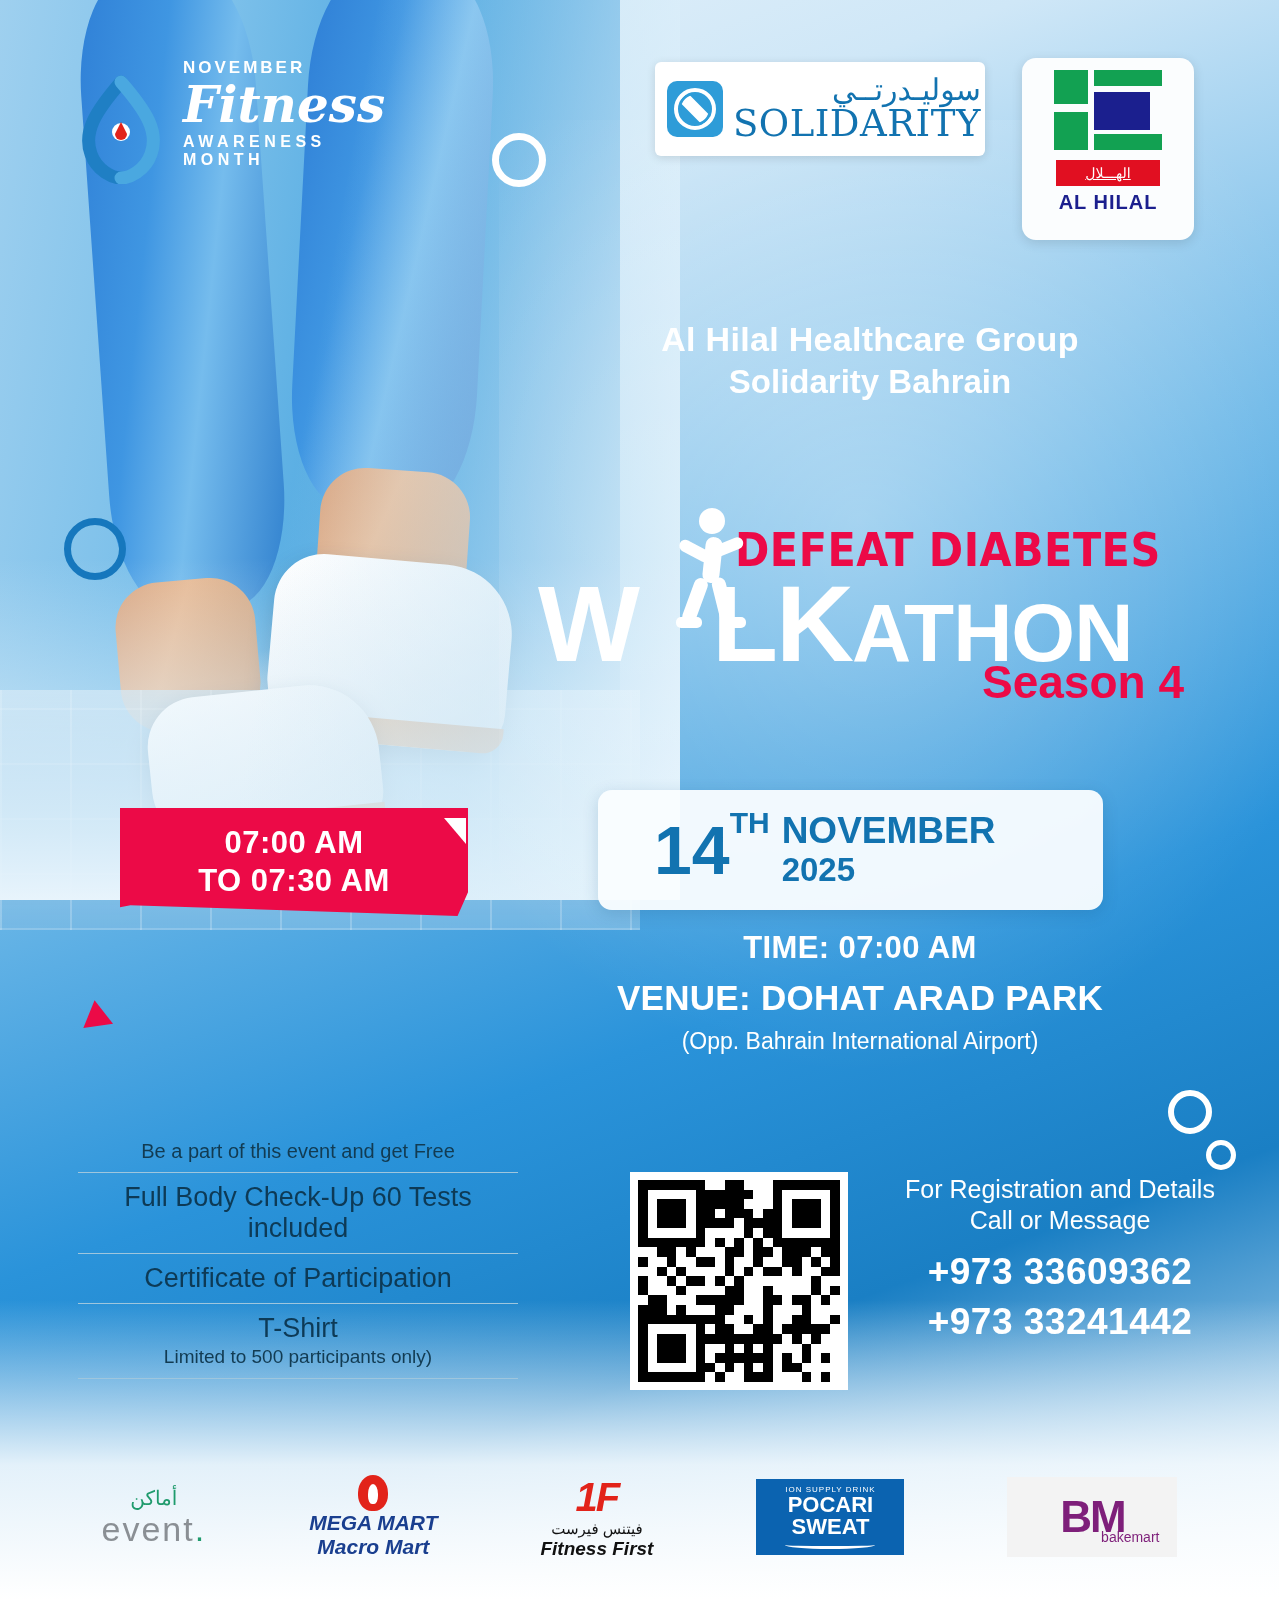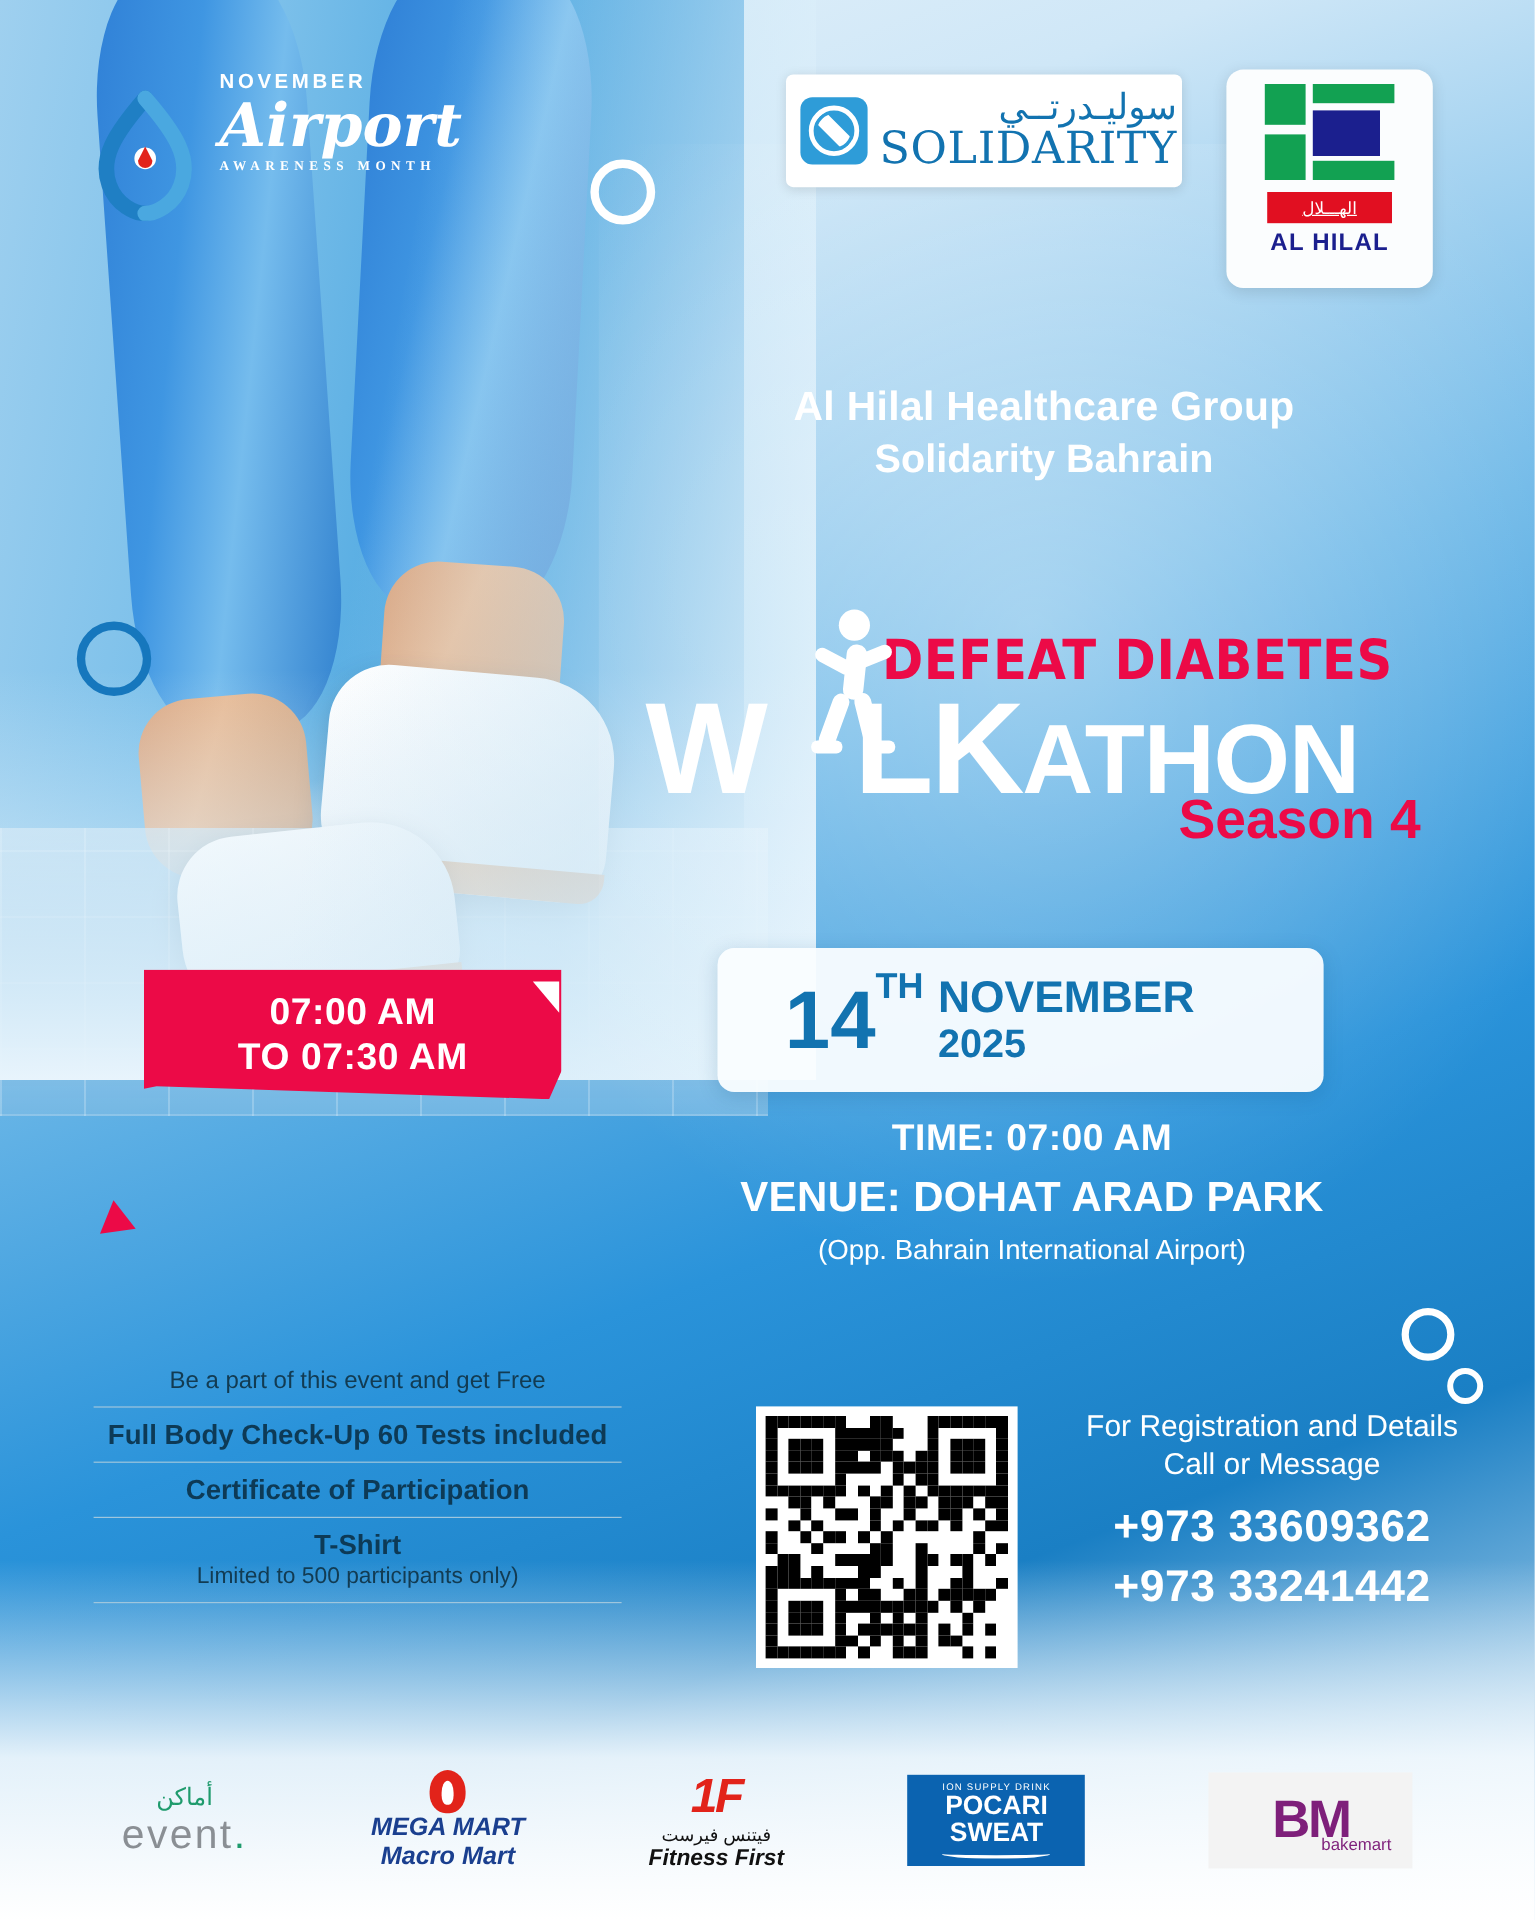--- a/index.html
+++ b/index.html
@@ -81,21 +81,21 @@
   .ring.r1 { left: 492px; top: 133px; width: 54px; height: 54px; border: 7px solid #ffffff; }
   .ring.r2 { left: 64px; top: 518px; width: 62px; height: 62px; border: 7px solid #1677bd; }
   .ring.r3 { left: 1168px; top: 1090px; width: 44px; height: 44px; border: 6px solid #ffffff; }
   .ring.r4 { left: 1206px; top: 1140px; width: 30px; height: 30px; border: 5px solid #ffffff; }
 
   
   .awareness { position: absolute; left: 55px; top: 50px; width: 330px; height: 140px; }
   .aw-text { position: absolute; left: 128px; top: 8px; color: #fff; text-align: left; }
   .aw-nov { font-size: 17px; font-weight: 700; letter-spacing: 3px; }
   .aw-dia { font-family: "DejaVu Serif", serif; font-style: italic; font-size: 50px; font-weight: 700; line-height: 54px; }
-  .aw-month { font-size: 11px; letter-spacing: 4.5px; font-weight: 600; margin-top: 1px; font-family: Liberation Serif, serif; }
+  .aw-month { font-size: 16px; letter-spacing: 4.5px; font-weight: 600; margin-top: 1px; }
   .aw-ribbon { position: absolute; left: 18px; top: 24px; width: 96px; height: 110px; }
 
   
   .solidarity-box {
     position: absolute; left: 655px; top: 62px; width: 330px; height: 94px;
     background: #fff; border-radius: 6px; box-shadow: 0 2px 10px rgba(0,0,0,0.12);
     display: flex; align-items: center; padding: 8px 12px;
   }
   .sol-mark { width: 56px; height: 56px; border-radius: 10px; background: #2e9cd8; position: relative; flex: 0 0 auto; }
   .sol-mark::after{
@@ -190,21 +190,21 @@
   
   .tv { position: absolute; left: 560px; top: 930px; width: 600px; text-align: center; color: #fff; }
   .tv .time { font-size: 31px; font-weight: 800; letter-spacing: 0.4px; }
   .tv .venue { font-size: 35px; font-weight: 800; margin-top: 12px; letter-spacing: 0.3px; }
   .tv .opp { font-size: 23px; font-weight: 400; margin-top: 10px; }
 
   
   .benefits { position: absolute; left: 78px; top: 1140px; width: 440px; text-align: center; color: #16384d; }
   .ben-intro { font-size: 20px; color: #123b52; }
   .ben-rule { height: 1px; background: #9fc6dd; margin: 9px 0; }
-  .ben-item { font-size: 23px; font-weight: 700; color: #0d3a56; }
+  .ben-item { font-size: 27px; font-weight: 400; color: #0d3a56; }
   .ben-sub { font-size: 19px; font-weight: 400; color: #123b52; line-height: 25px; }
 
   
   .qr { position: absolute; left: 630px; top: 1172px; width: 218px; height: 218px; background: #fff; padding: 8px; }
   .qr-grid { width: 100%; height: 100%; display: grid; grid-template-columns: repeat(21, 1fr); grid-template-rows: repeat(21, 1fr); }
   .qr-grid i { background: #000; }
   .contact { position: absolute; left: 860px; top: 1175px; width: 400px; text-align: center; color: #fff; }
   .c-l1 { font-size: 25px; }
   .c-l2 { font-size: 25px; margin-top: 2px; }
   .c-ph { font-size: 37px; font-weight: 700; margin-top: 16px; letter-spacing: 0.5px; }
@@ -264,21 +264,21 @@
 
   <div class="awareness">
     <svg class="aw-ribbon" viewBox="0 0 96 110">
       <path d="M48 8 C22 38 10 58 18 80 C24 97 40 104 48 104" fill="none" stroke="#1f7fc4" stroke-width="13" stroke-linecap="round"></path>
       <path d="M48 8 C74 38 86 58 78 80 C72 97 56 104 48 104" fill="none" stroke="#4aa8e0" stroke-width="13" stroke-linecap="round"></path>
       <circle cx="48" cy="58" r="9" fill="#ffffff"></circle>
       <path d="M48 48 l6 12 a6 6 0 1 1 -12 0 z" fill="#e2231a"></path>
     </svg>
     <div class="aw-text">
       <div class="aw-nov">NOVEMBER</div>
-      <div class="aw-dia">Airport</div>
+      <div class="aw-dia">Fitness</div>
       <div class="aw-month">AWARENESS MONTH</div>
     </div>
   </div>
 
   <div class="solidarity-box">
     <div class="sol-mark"></div>
     <div class="sol-texts">
       <div class="sol-ar">سوليـدرتــي</div>
       <div class="sol-en">SOLIDARITY</div>
     </div>

